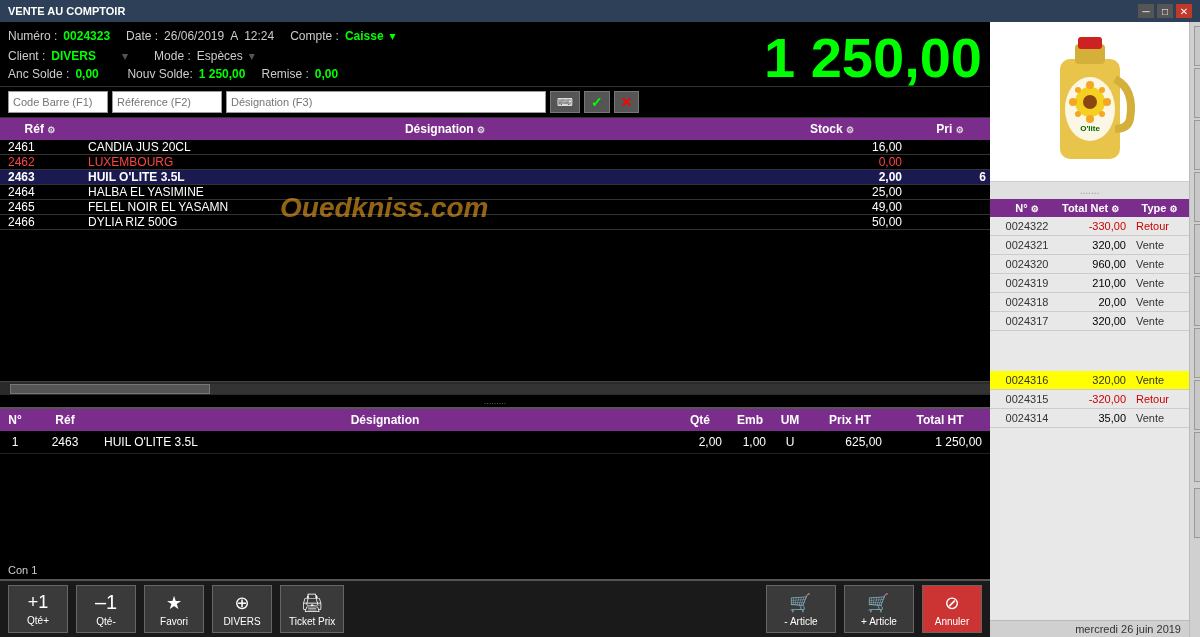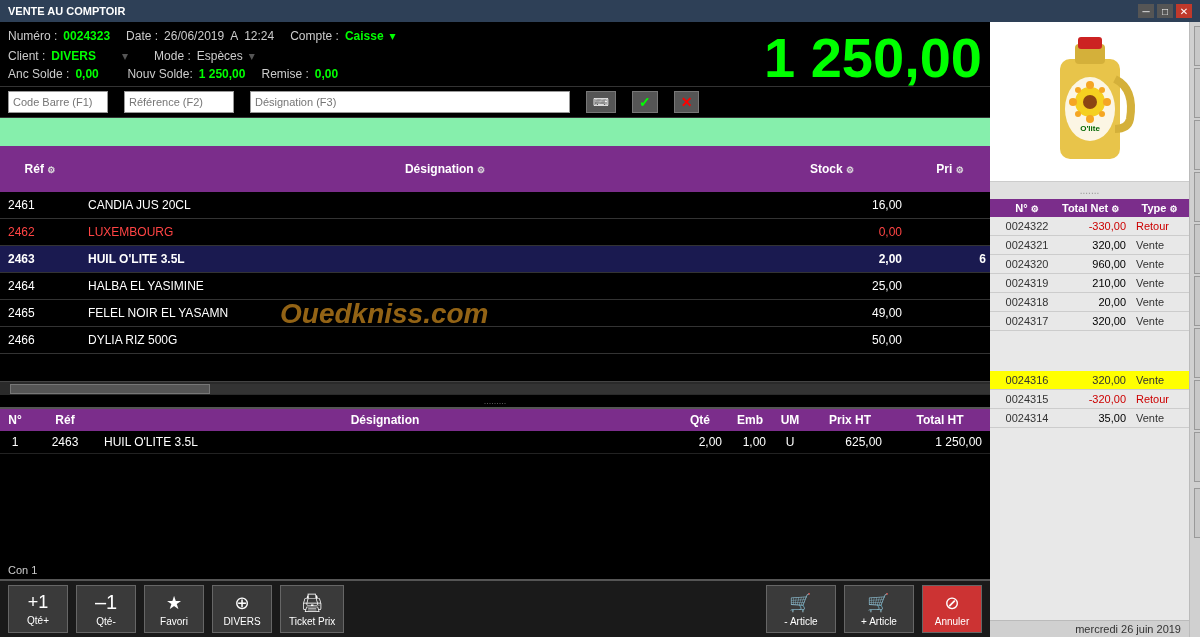--- a/index.html
+++ b/index.html
@@ -57,21 +57,21 @@
       font-size: 12px;
       gap: 8px;
     }
 
     
     .search-bar {
       background: #000;
       padding: 4px 8px;
       display: flex;
       align-items: center;
-      gap: 16px;
+      gap: 4px;
       border-top: 1px solid #333;
       border-bottom: 1px solid #333;
     }
     .search-input {
       background: white;
       border: 1px solid #999;
       padding: 2px 4px;
       font-size: 11px;
       color: #333;
       height: 22px;
@@ -113,35 +113,34 @@
       display: flex;
       flex-direction: column;
       overflow: hidden;
     }
     .table-header {
       background: #7b2d8b;
       color: white;
       display: flex;
       font-size: 12px;
       font-weight: bold;
-      padding: 16px 0;
-      margin-top: 28px;
+      padding: 4px 0;
     }
     .th-ref { width: 80px; text-align: center; }
     .th-desig { flex: 1; text-align: center; }
     .th-stock { width: 100px; text-align: left; }
     .th-prix { width: 80px; text-align: center; }
 
     .table-body { overflow-y: auto; flex: 1; }
     .table-row {
       display: flex;
       border-bottom: 1px solid #333;
       color: white;
       font-size: 12px;
-      padding: 6px 0;
+      padding: 0 0;
       align-items: center;
     }
     .table-row.red-row { color: #ff4444; }
     .td-ref { width: 80px; padding-left: 8px; }
     .td-desig { flex: 1; padding-left: 8px; }
     .td-stock { width: 100px; text-align: right; padding-right: 8px; }
     .td-prix { width: 80px; text-align: right; padding-right: 4px; }
 
     
     .order-section {

